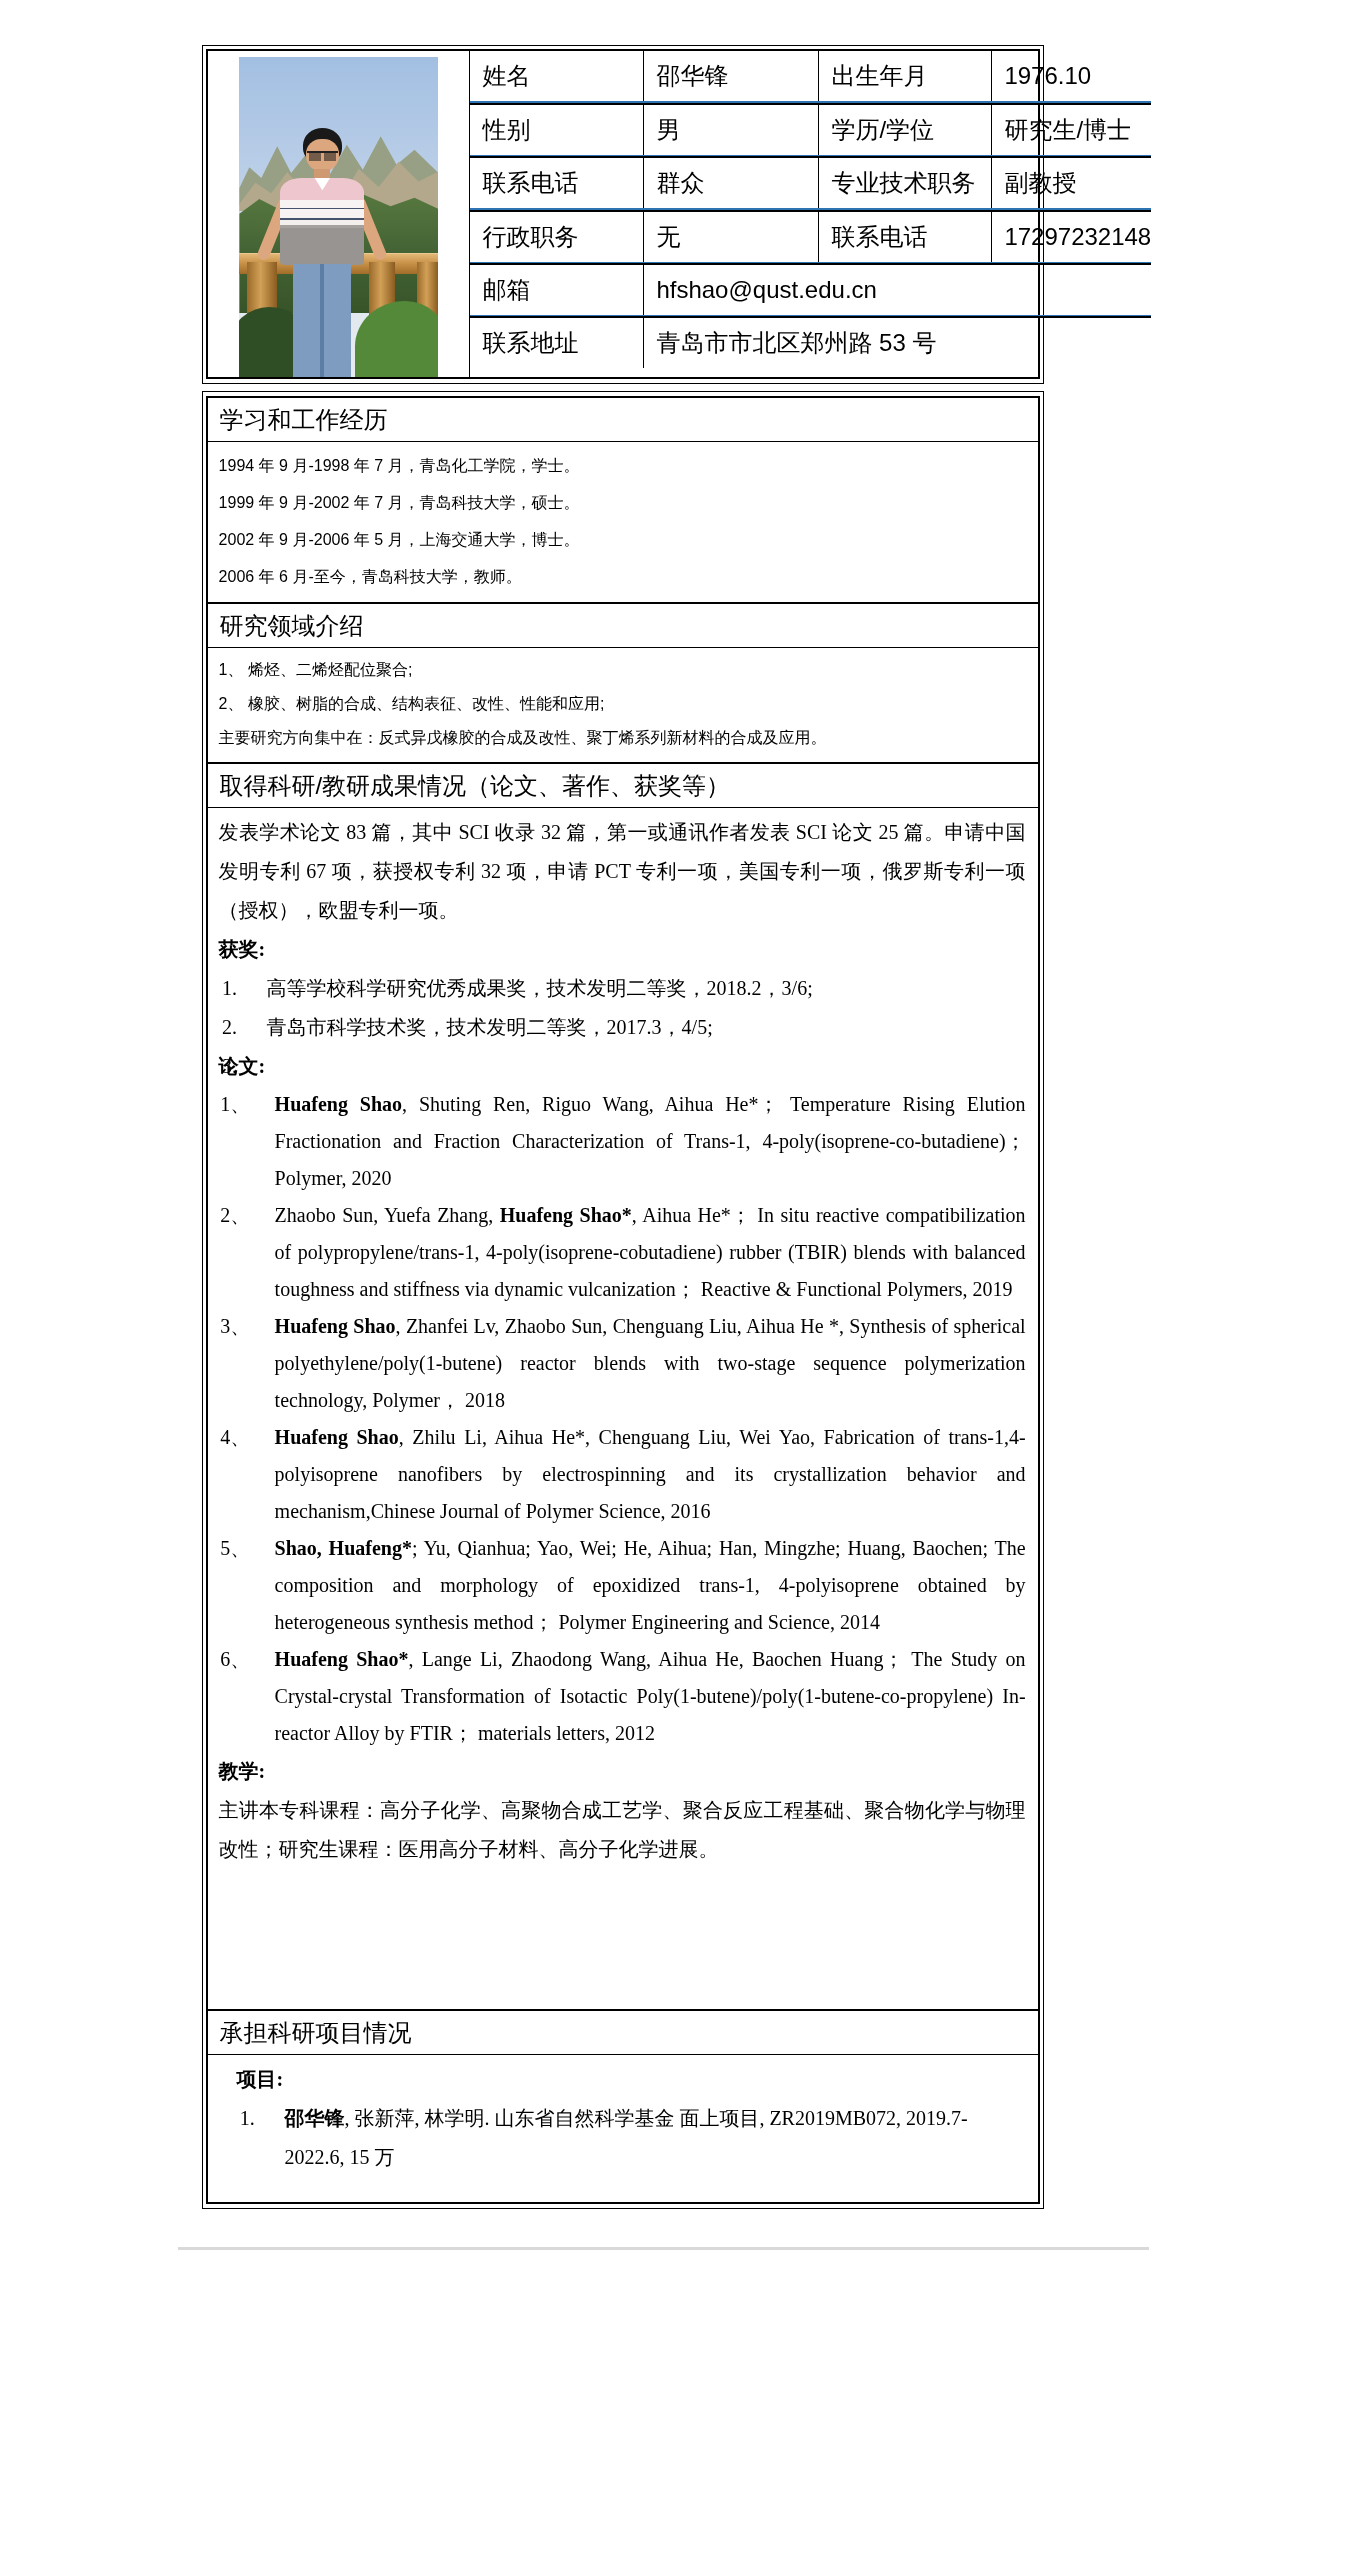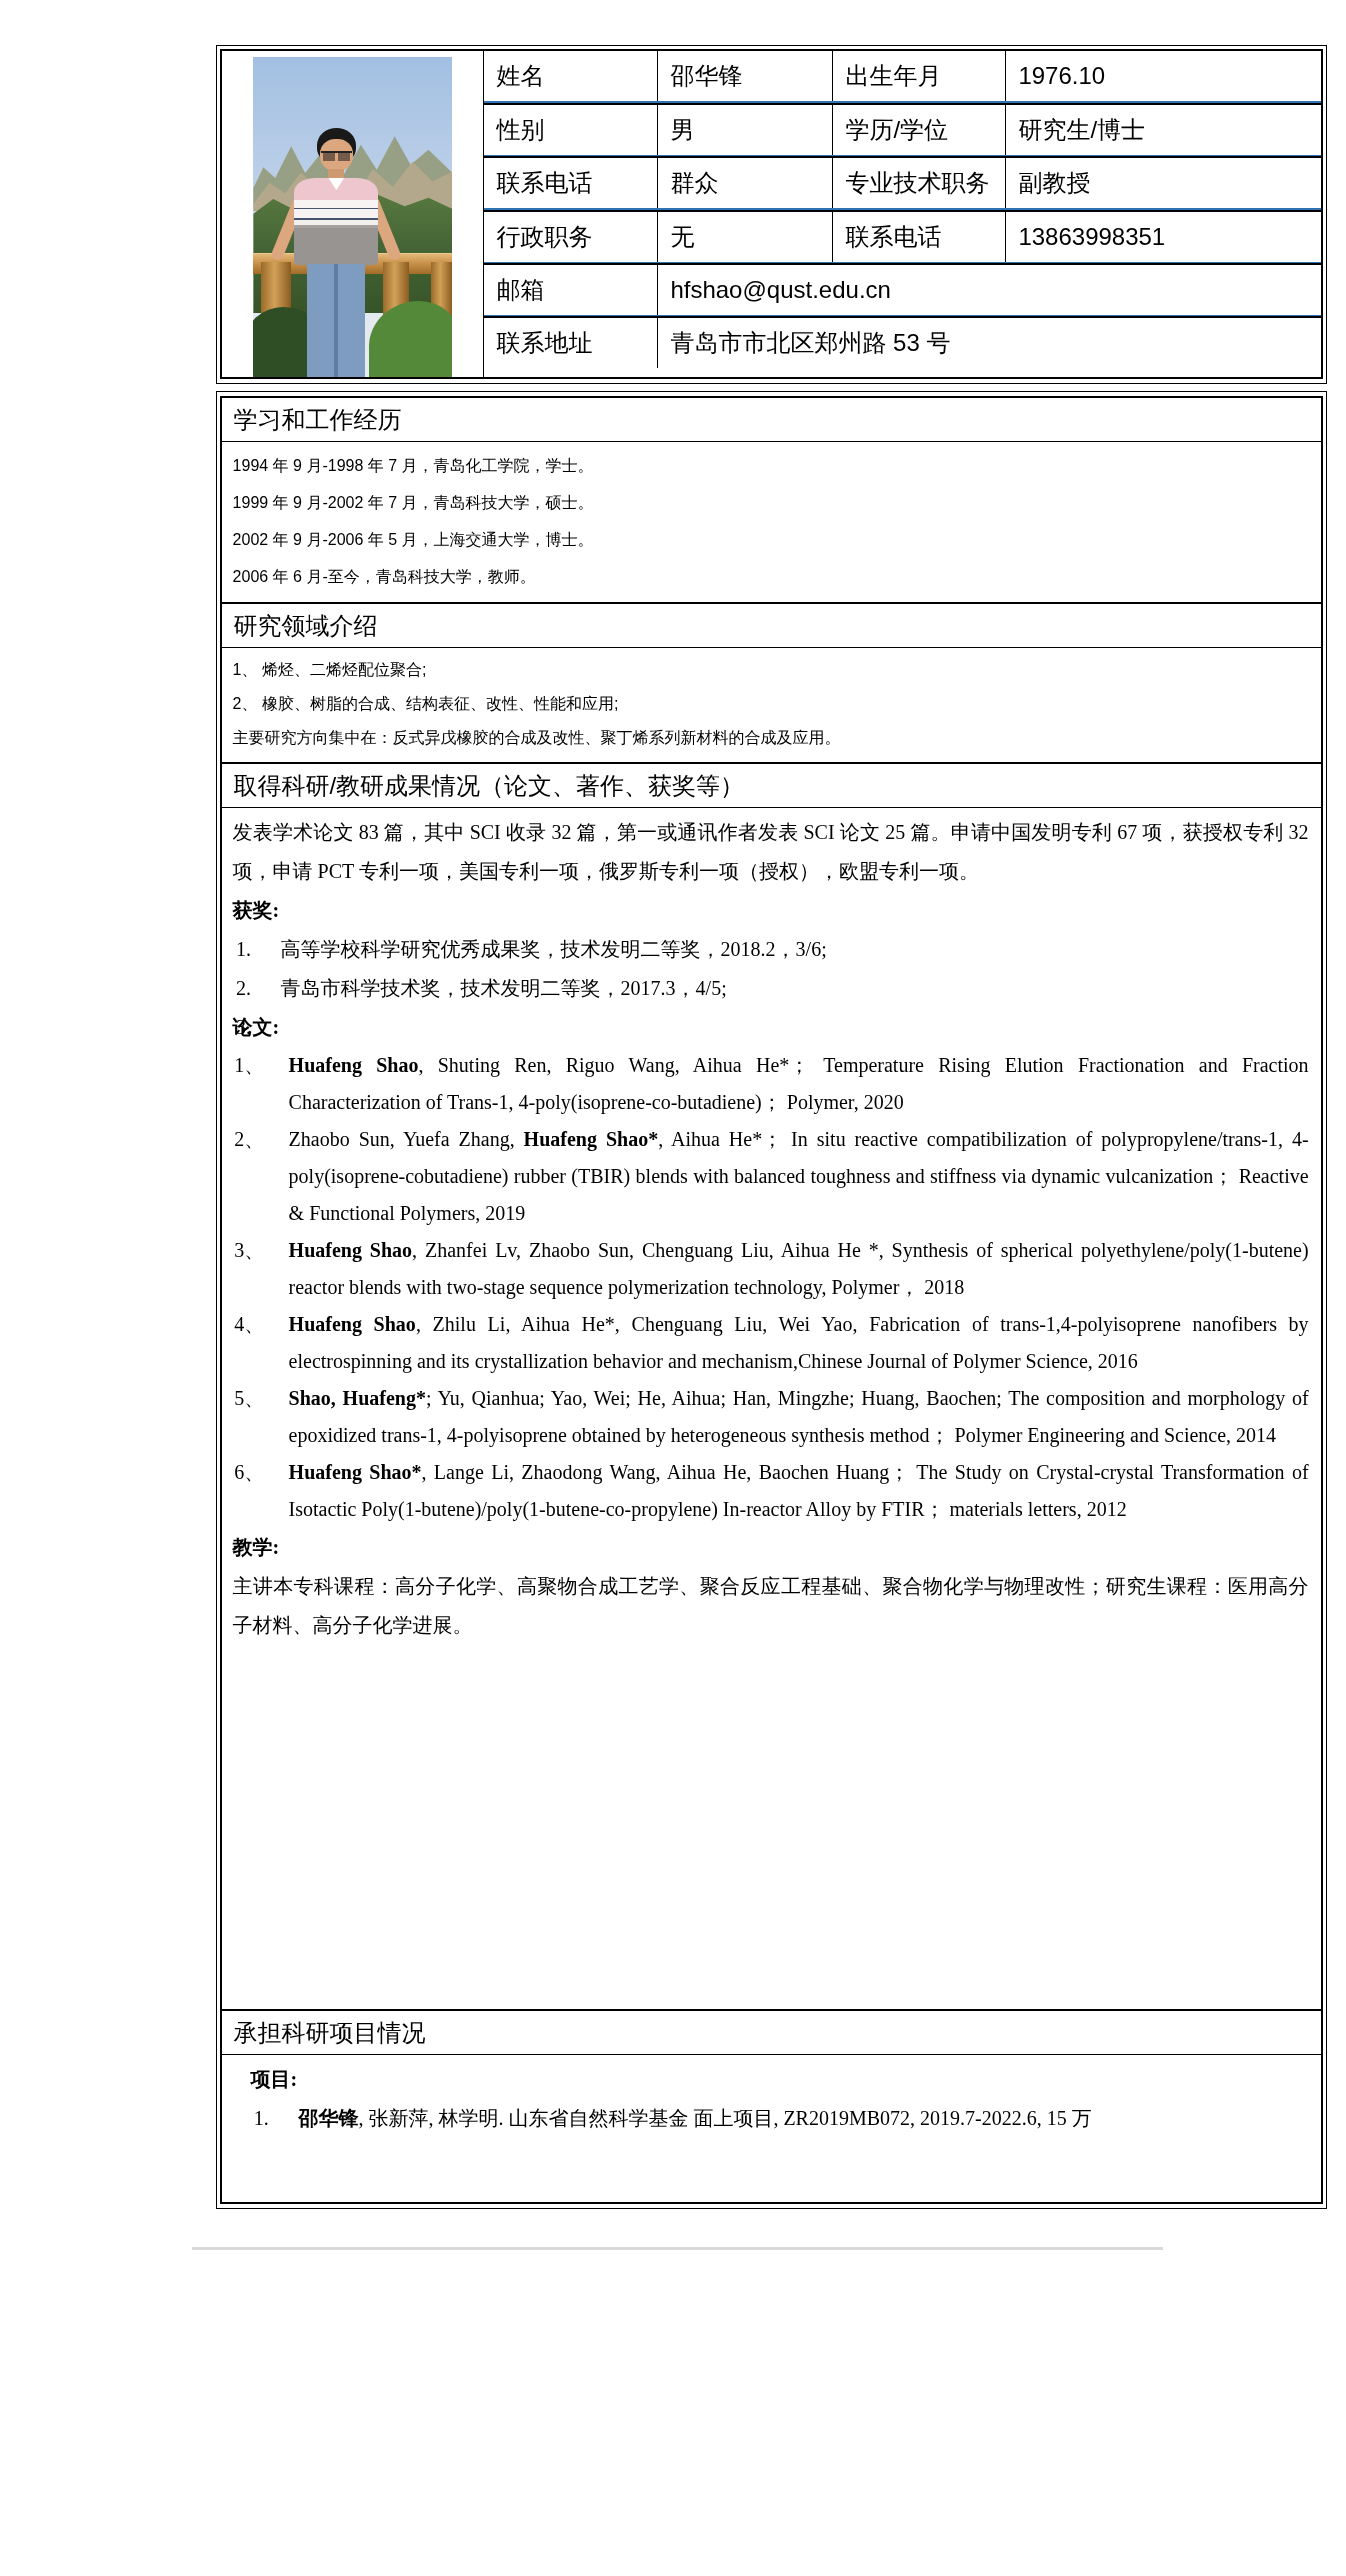--- a/index.html
+++ b/index.html
@@ -1,19 +1,19 @@
 <!DOCTYPE html>
 <html style="font-size:13.6px"><head>
 <meta charset="utf-8">
 <style>
   html,body{margin:0;padding:0;background:#fff;}
   body{width:1346px;height:2576px;overflow:hidden;color:#000;
        font-family:"Liberation Sans",sans-serif;}
   .page{position:relative;width:1346px;height:2576px;background:#fff;}
-  .doc{position:absolute;left:216px;top:45px;width:1111px;}
+  .doc{position:absolute;left:202px;top:45px;width:842px;}
 
   
   .outer{border:1.7px solid #000;padding:3.4px;background:#fff;box-sizing:border-box;}
   .inner{border:2.6px solid #000;background:#fff;}
 
   
   .info{display:flex;align-items:stretch;}
   .photo-cell{width:261px;flex:0 0 261px;border-right:1.7px solid #000;
               display:flex;justify-content:center;align-items:flex-start;}
   .info-grid{flex:1;display:flex;flex-direction:column;}
@@ -132,21 +132,21 @@
             <div class="cell w1">联系电话</div>
             <div class="cell w2 bl">群众</div>
             <div class="cell w3 bl">专业技术职务</div>
             <div class="cell wlast bl">副教授</div>
           </div>
           <div class="i-sep"></div>
           <div class="i-row">
             <div class="cell w1">行政职务</div>
             <div class="cell w2 bl">无</div>
             <div class="cell w3 bl">联系电话</div>
-            <div class="cell wlast bl num-sans">13863998351</div>
+            <div class="cell wlast bl num-sans">17297232148</div>
           </div>
           <div class="i-sep"></div>
           <div class="i-row">
             <div class="cell w1">邮箱</div>
             <div class="cell wlast bl">hfshao@qust.edu.cn</div>
           </div>
           <div class="i-sep"></div>
           <div class="i-row">
             <div class="cell w1">联系地址</div>
             <div class="cell wlast bl">青岛市市北区郑州路 53 号</div>

